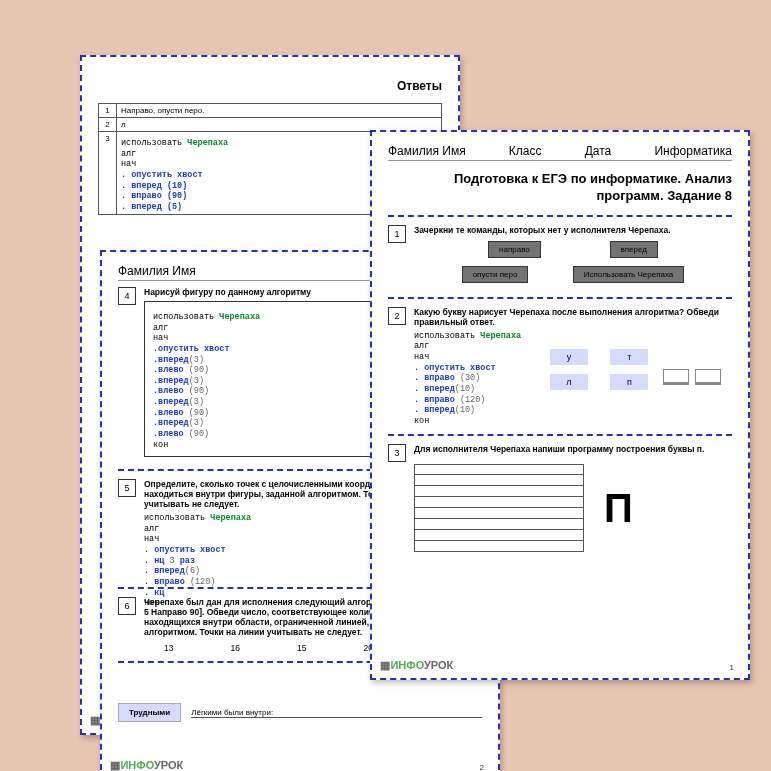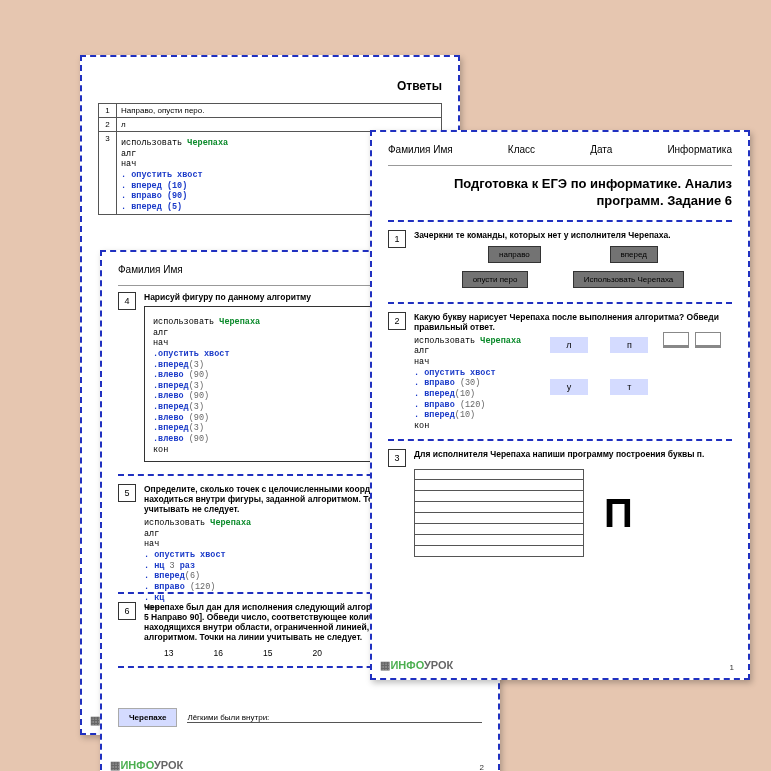--- a/index.html
+++ b/index.html
@@ -18,21 +18,21 @@
     border: 2px dashed #2030c0;
     padding: 12px 16px 20px 16px;
     font-size: 9px;
     color: #000;
   }
   .page1 { left: 80px; top: 55px; width: 380px; height: 680px; }
   .page2 { left: 100px; top: 250px; width: 400px; height: 530px; }
   .page3 { left: 370px; top: 130px; width: 380px; height: 550px; }
   .shadow { box-shadow: 2px 3px 6px rgba(0,0,0,0.25); }
 
-  .header-row { display:flex; justify-content:space-between; border-bottom:1px solid #999; padding-bottom:10px; font-size:10px;text-align:right; }
+  .header-row { display:flex; justify-content:space-between; border-bottom:1px solid #999; padding-bottom:2px; font-size:12px;text-align:right; }
   .header-row span { color:#000; }
 
   .title { text-align:right; font-weight:bold; font-size:12px; margin:10px 0; }
   .title-lg { font-size:13px; line-height:1.3; }
 
   .dash-sep { border-top:2px dashed #2030c0; margin:8px 0; }
 
   .task { display:flex; gap:8px; margin:6px 0; }
   .numbox { width:18px; height:18px; border:1px solid #333; display:flex; align-items:center; justify-content:center; font-size:9px; flex:0 0 18px; }
   .task-body { flex:1; font-size:8.5px; }
@@ -61,21 +61,21 @@
 
   .ans-table { border-collapse: collapse; width:100%; font-size:8px; margin-top:8px;}
   .ans-table td { border:1px solid #555; padding:2px 4px; vertical-align:top; }
   .ans-table td:first-child { width:18px; text-align:center; }
 
   .reflex { display:flex; align-items:center; gap:10px; margin-top:40px; font-size:8px;}
   .reflex-box { background:#d4dbff; padding:4px 10px; font-weight:bold; border:1px solid #aaa;}
   .reflex-lines { flex:1; }
   .reflex-lines div { border-bottom:1px solid #555; font-size:8px; padding-top:2px;}
 
-  .numrow { display:flex; gap:40px; font-size:8.5px; margin:6px 0 0 20px;}
+  .numrow { display:flex; gap:57px; font-size:8.5px; margin:6px 0 0 20px;}
 
   .laptop { display:inline-block; width:26px; height:16px; border:1px solid #888; border-bottom:3px solid #888; margin:0 2px; position:relative; }
 
   .framebox { border:1px solid #333; padding:6px 8px; margin:4px 0; }
 </style>
 </head>
 <body>
 
 <div class="page page1 shadow">
   <div class="title">Ответы</div>
@@ -170,39 +170,39 @@
         <span>16</span>
         <span>15</span>
         <span>20</span>
       </div>
     </div>
   </div>
 
   <div class="dash-sep"></div>
 
   <div class="reflex">
-    <div class="reflex-box">Черепахе</div>
+    <div class="reflex-box">Трудными</div>
     <div class="reflex-lines">
       <div>Лёгкими были внутри:</div>
     </div>
   </div>
 
   <div class="logo"><span class="c2">▦</span><span class="c1">ИНФО</span><span class="c2">УРОК</span></div>
   <div class="pagenum">2</div>
 </div>
 
 <div class="page page3 shadow">
   <div class="header-row">
     <span>Фамилия Имя</span>
     <span>Класс</span>
     <span>Дата</span>
     <span>Информатика</span>
   </div>
 
-  <div class="title title-lg">Подготовка к ЕГЭ по информатике. Анализ программ. Задание 6</div>
+  <div class="title title-lg">Подготовка к ЕГЭ по информатике. Анализ программ. Задание 8</div>
   <div class="dash-sep"></div>
 
   <div class="task">
     <div class="numbox">1</div>
     <div class="task-body">
       <div class="bold">Зачеркни те команды, которых нет у исполнителя Черепаха.</div>
       <div class="btn-row">
         <span class="btn">направо</span>
         <span style="display:inline-block;width:60px;"></span>
         <span class="btn">вперед</span>
@@ -226,30 +226,30 @@
           <span>алг</span><br>
           <span>нач</span><br>
           <span class="kw">. опустить хвост</span><br>
           <span class="kw">. вправо </span><span class="num">(30)</span><br>
           <span class="kw">. вперед</span><span class="num">(10)</span><br>
           <span class="kw">. вправо </span><span class="num">(120)</span><br>
           <span class="kw">. вперед</span><span class="num">(10)</span><br>
           <span>кон</span>
         </div>
         <div class="opt-grid">
+          <div style="margin-top:18px;">
+            <span class="opt">у</span>
+            <span class="opt">т</span>
+          </div>
           <div>
             <span class="opt">л</span>
             <span class="opt">п</span>
             <span class="laptop"></span>
             <span class="laptop"></span>
           </div>
-          <div style="margin-top:18px;">
-            <span class="opt">у</span>
-            <span class="opt">т</span>
-          </div>
         </div>
       </div>
     </div>
   </div>
 
   <div class="dash-sep"></div>
 
   <div class="task">
     <div class="numbox">3</div>
     <div class="task-body">

